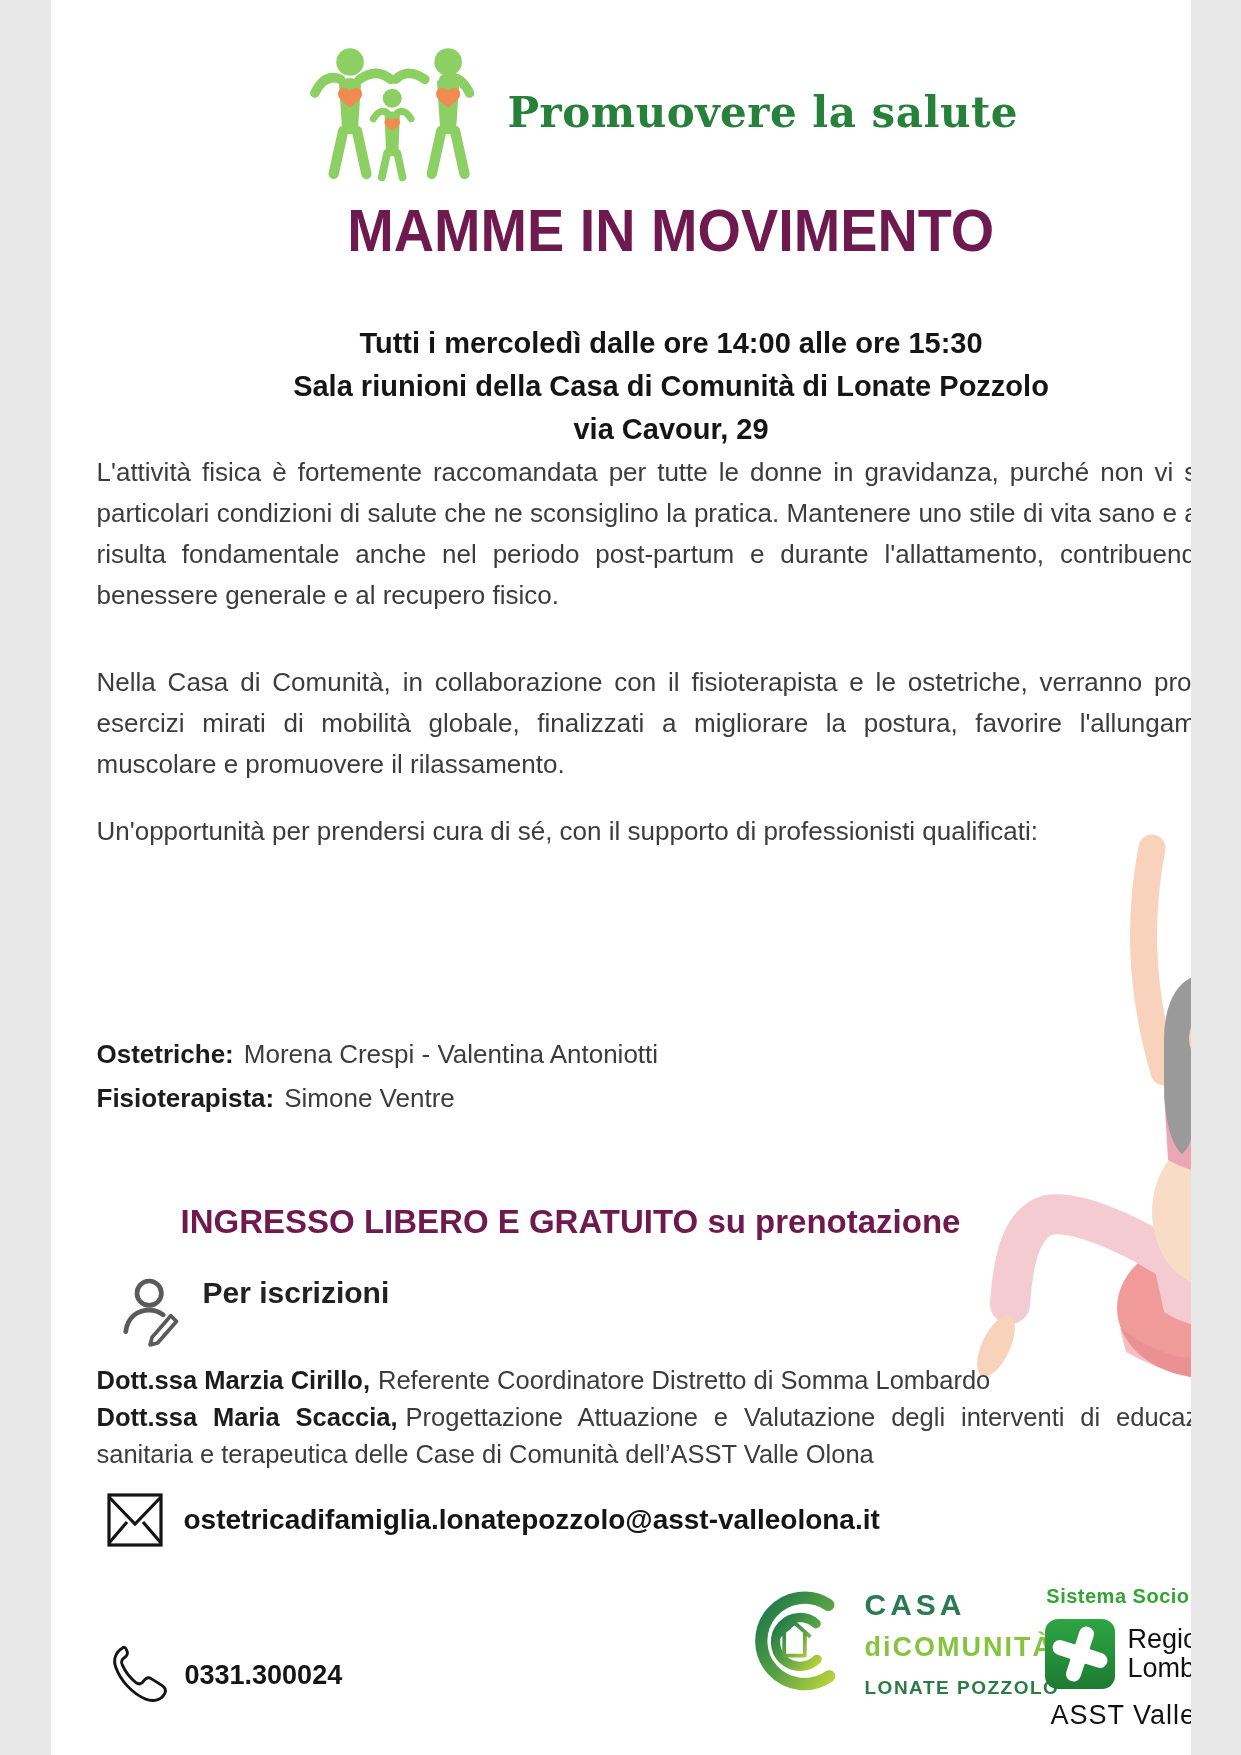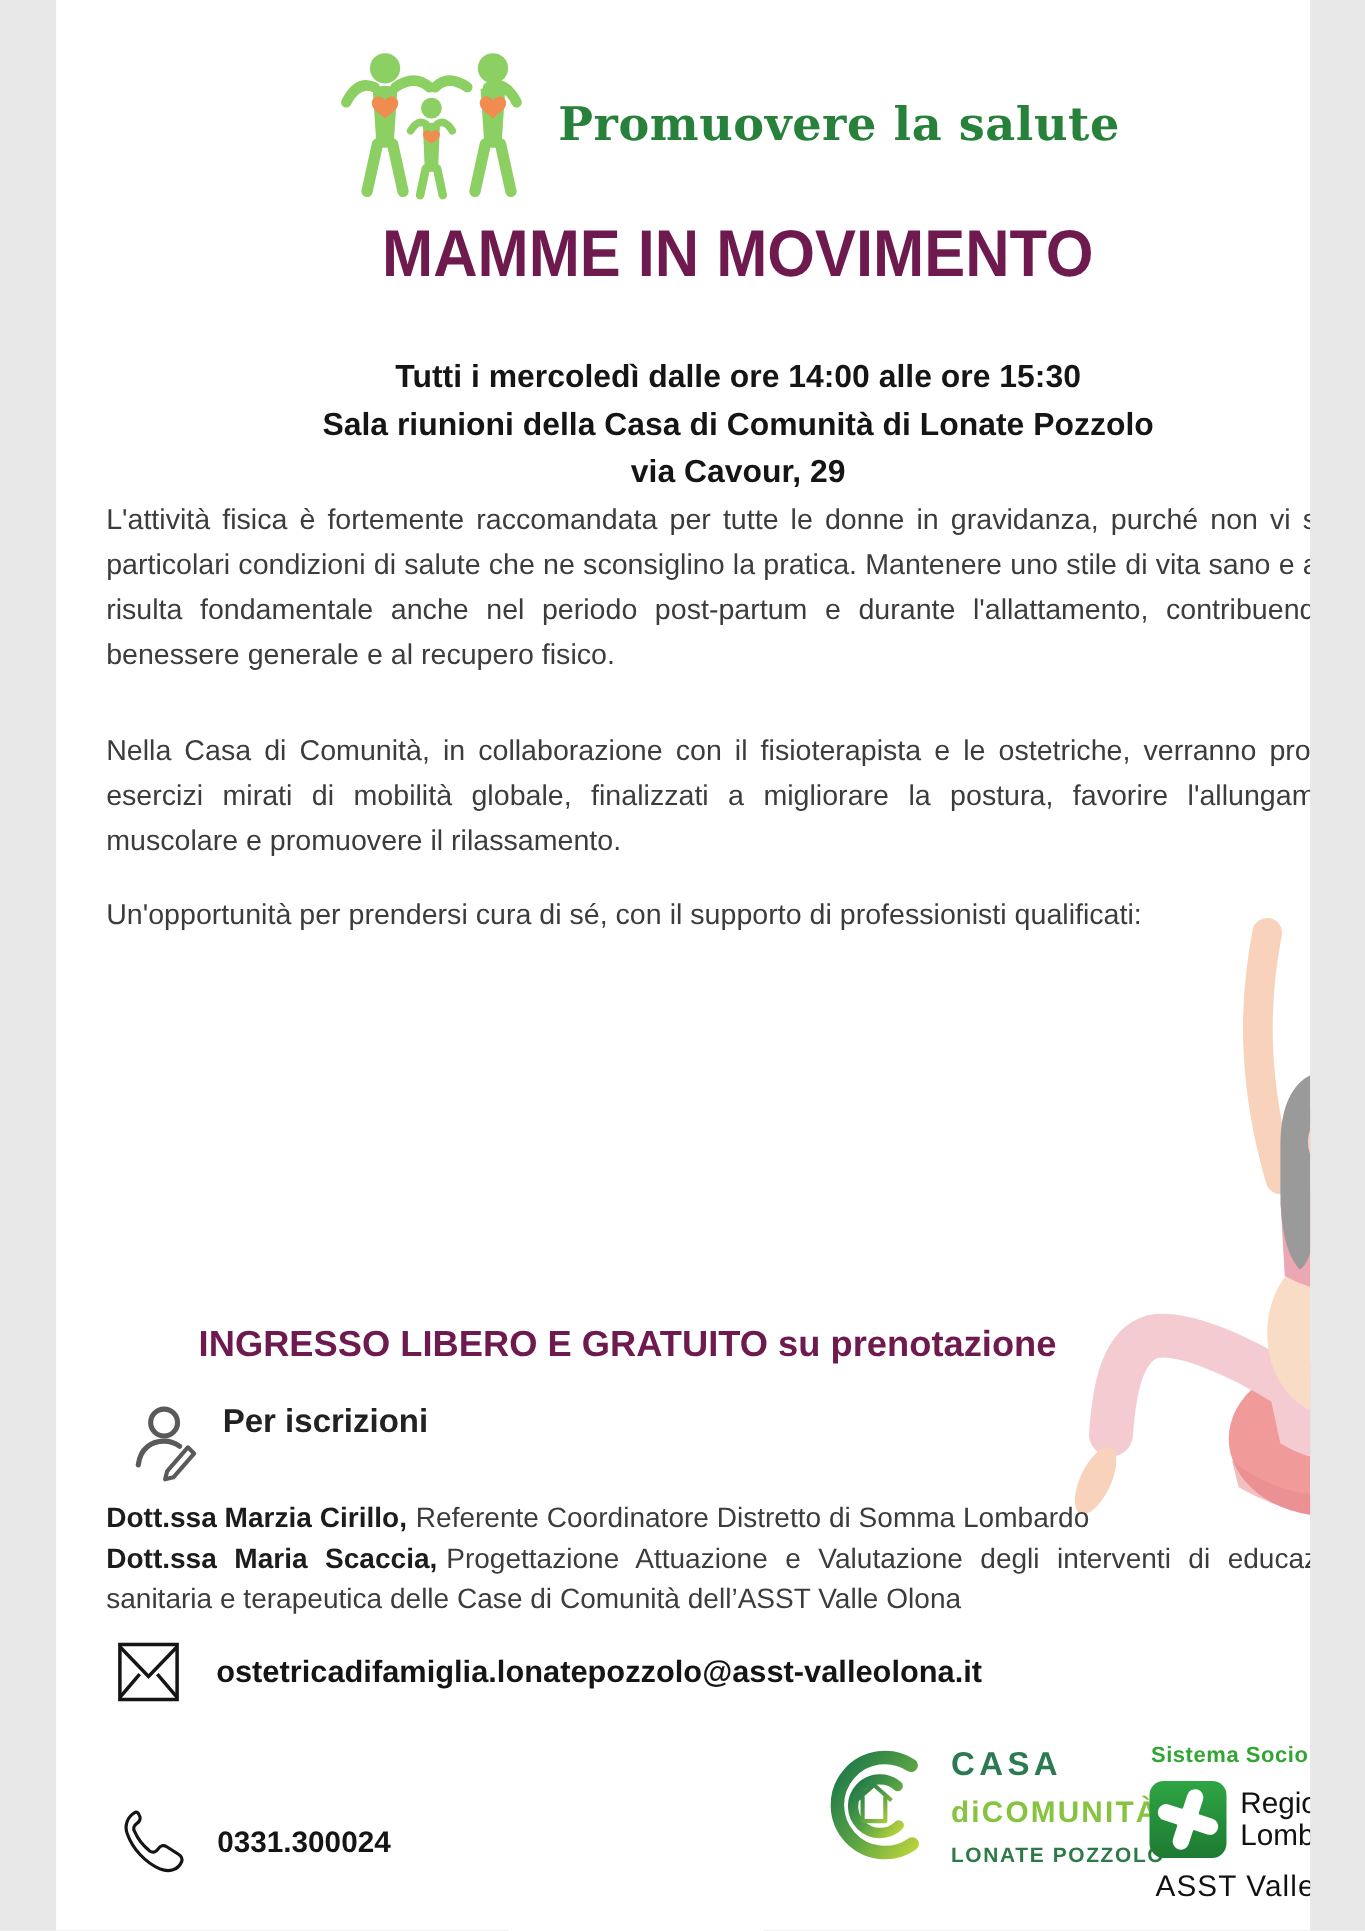--- a/index.html
+++ b/index.html
@@ -53,21 +53,21 @@
   .cta{position:absolute;left:0;top:1203px;width:1040px;text-align:center;z-index:2;
     font-size:33px;font-weight:bold;color:#6e1a4e;}
   
   .reg-head{position:absolute;left:70px;top:1276px;z-index:2;display:flex;align-items:flex-start;}
   .reg-head .icon{width:62px;height:72px;}
   .reg-head .label{margin-left:20px;font-size:30px;font-weight:bold;color:#222;}
   .contacts{position:absolute;left:46px;top:1362px;width:1150px;z-index:2;font-size:25.5px;line-height:37px;color:#3c3c3c;}
   .contacts p{margin:0;}
   .contacts p.justify{text-align:justify;}
   .contacts .name{font-weight:bold;color:#1c1c1c;margin-right:8px;}
-  .contact-row{position:absolute;z-index:2;display:flex;align-items:center;gap:13px;}
+  .contact-row{position:absolute;z-index:2;display:flex;align-items:center;}
   .email-row{left:55px;top:1492px;}
   .phone-row{left:58px;top:1642px;}
   .contact-row .txt{font-weight:bold;color:#151515;}
   .email-row .txt{margin-left:20px;font-size:28px;}
   .phone-row .txt{margin-left:16px;font-size:27px;}
   
   .casa{position:absolute;left:690px;top:1580px;display:flex;z-index:2;}
   .casa-svg{width:108px;height:124px;}
   .casa-text{margin-left:16px;padding-top:8px;}
   .casa-l1{font-size:30px;font-weight:bold;color:#2c7a52;letter-spacing:4px;}
@@ -162,20 +162,28 @@
     <div>Sala riunioni della Casa di Comunità di Lonate Pozzolo</div>
     <div>via Cavour, 29</div>
   </div>
 
   <div class="bodytext">
     <p class="p1">L'attività fisica è fortemente raccomandata per tutte le donne in gravidanza, purché non vi siano particolari condizioni di salute che ne sconsiglino la pratica. Mantenere uno stile di vita sano e attivo risulta fondamentale anche nel periodo post-partum e durante l'allattamento, contribuendo al benessere generale e al recupero fisico.</p>
     <p class="p2">Nella Casa di Comunità, in collaborazione con il fisioterapista e le ostetriche, verranno proposti esercizi mirati di mobilità globale, finalizzati a migliorare la postura, favorire l'allungamento muscolare e promuovere il rilassamento.</p>
     <p class="p5">Un'opportunità per prendersi cura di sé, con il supporto di professionisti qualificati:</p>
   </div>
 
+  <div class="staff">
+    <div class="staff-line">
+      <span class="label">Ostetriche:</span><span>Morena Crespi - Valentina Antoniotti</span>
+    </div>
+    <div class="staff-line">
+      <span class="label">Fisioterapista:</span><span>Simone Ventre</span>
+    </div>
+  </div>
 
   <div class="cta">INGRESSO LIBERO E GRATUITO su prenotazione</div>
 
   <div class="reg-head">
     <svg class="icon" viewBox="0 0 66 74">
       <circle cx="30" cy="17" r="13" fill="none" stroke="#5a5a5a" stroke-width="5"></circle>
       <path d="M5,58 C7,42 18,35 30,35 c6,0 11,2 15,5" fill="none" stroke="#5a5a5a" stroke-width="5" stroke-linecap="round"></path>
       <path d="M33,64 L53,41 L59,47 L39,70 L31,72 Z" fill="none" stroke="#5a5a5a" stroke-width="4" stroke-linejoin="round"></path>
     </svg>
     <span class="label">Per iscrizioni</span>

